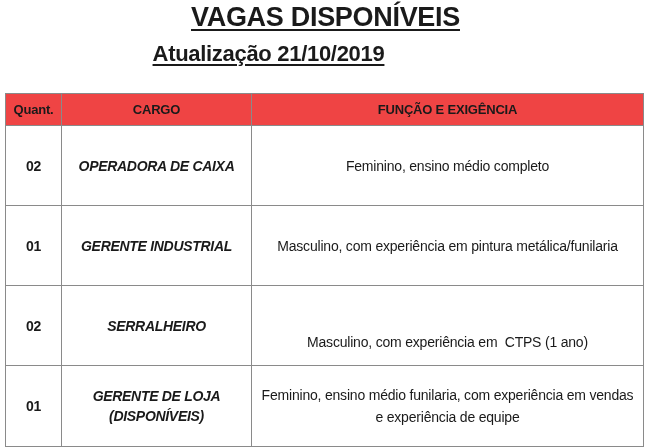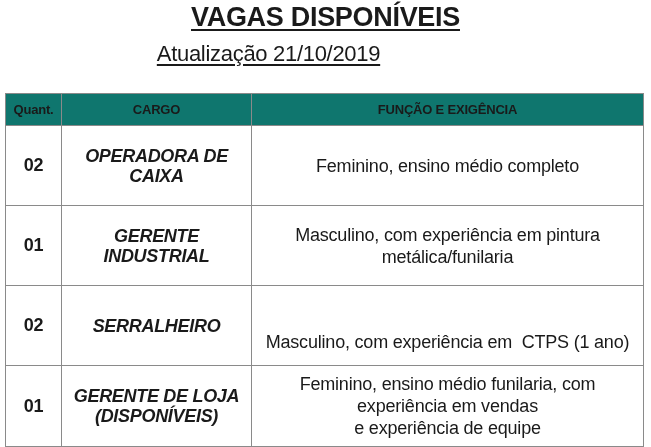--- a/index.html
+++ b/index.html
@@ -31,48 +31,48 @@
       text-decoration-thickness: 2px;
       text-underline-offset: 3px;
     }
     .subtitle {
       position: absolute;
       left: 0;
       width: 537px;
       top: 38px;
       text-align: center;
       font-size: 22px;
-      font-weight: normal;
+      font-weight: bold;
       line-height: 32px;
       letter-spacing: -0.3px;
     }
     table.vagas {
       position: absolute;
       left: 5px;
       top: 93px;
       width: 638px;
       border-collapse: collapse;
       table-layout: fixed;
     }
     table.vagas td, table.vagas th {
       border: 1px solid #8a8a8a;
       text-align: center;
       vertical-align: middle;
       padding: 0 4px;
     }
     table.vagas th {
-      background: #0f766e;
+      background: #ef4444;
       height: 31px;
       font-size: 13px;
       font-weight: bold;
       letter-spacing: -0.2px;
     }
     table.vagas td {
       height: 79px;
-      font-size: 18px;
+      font-size: 14px;
     }
     table.vagas tr.last td {
       height: 80px;
     }
     td.quant, td.cargo {
       font-weight: bold;
       letter-spacing: -0.3px;
     }
     td.funcao {
       font-weight: normal;

